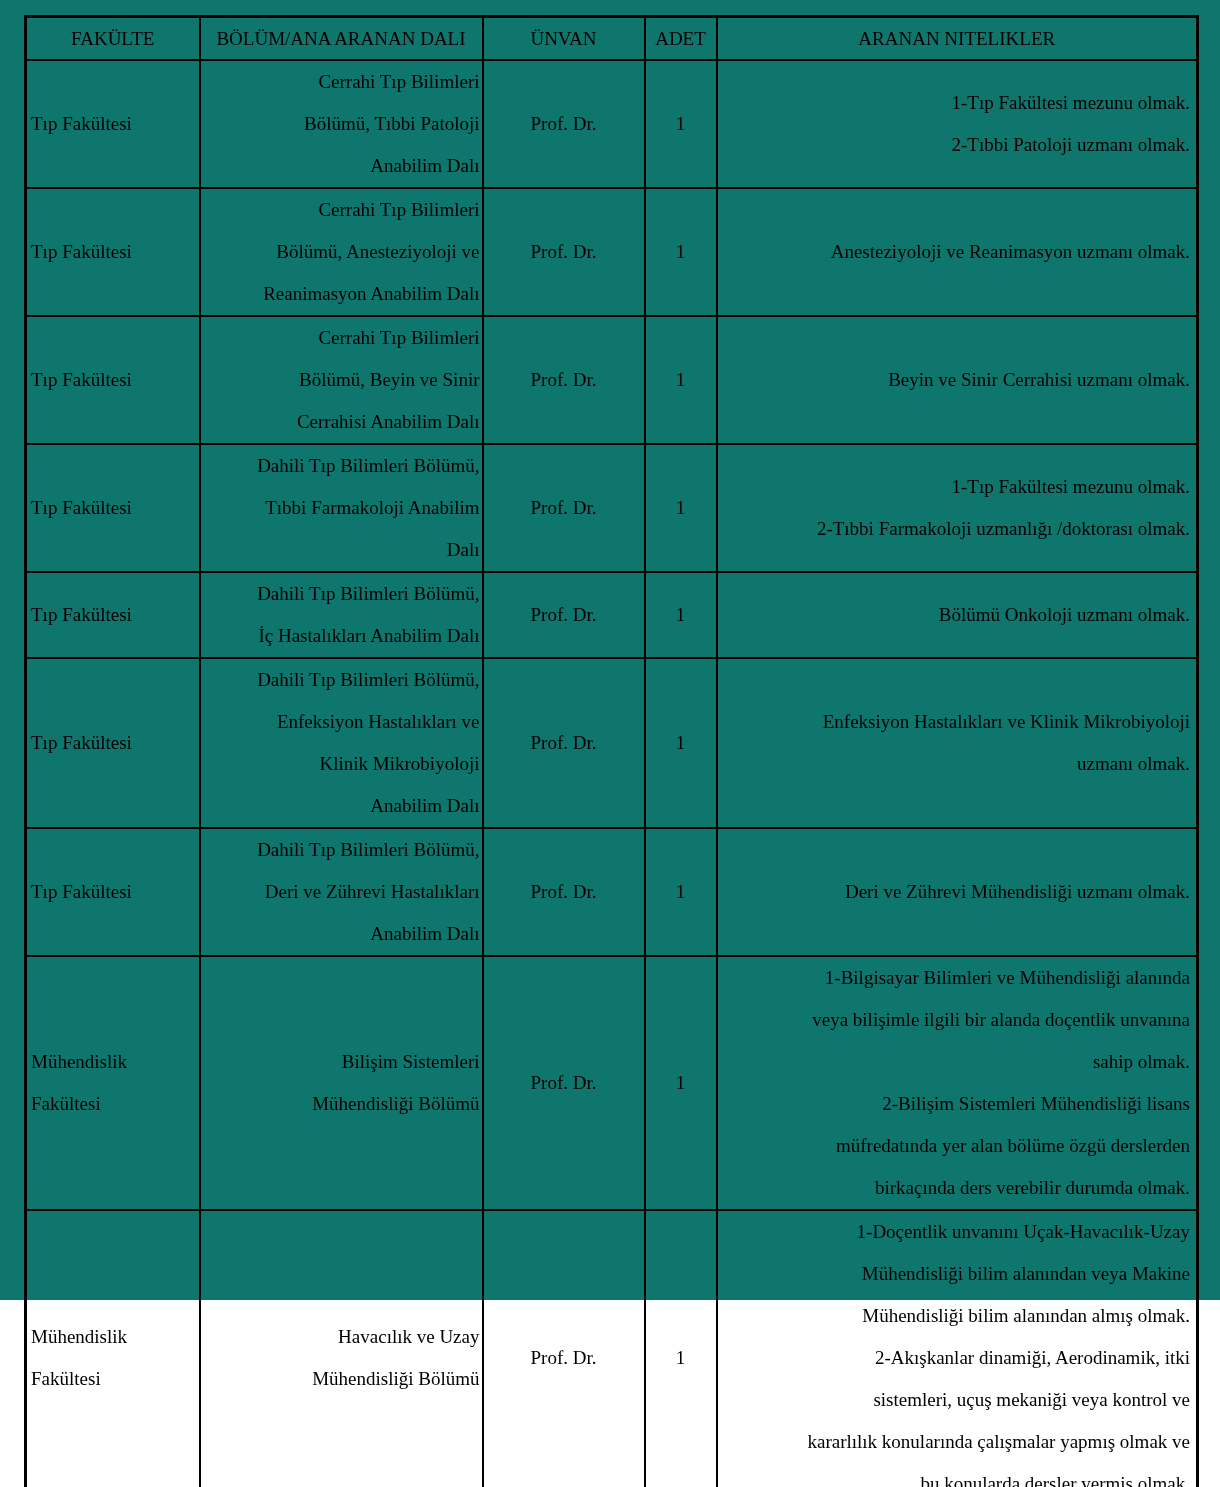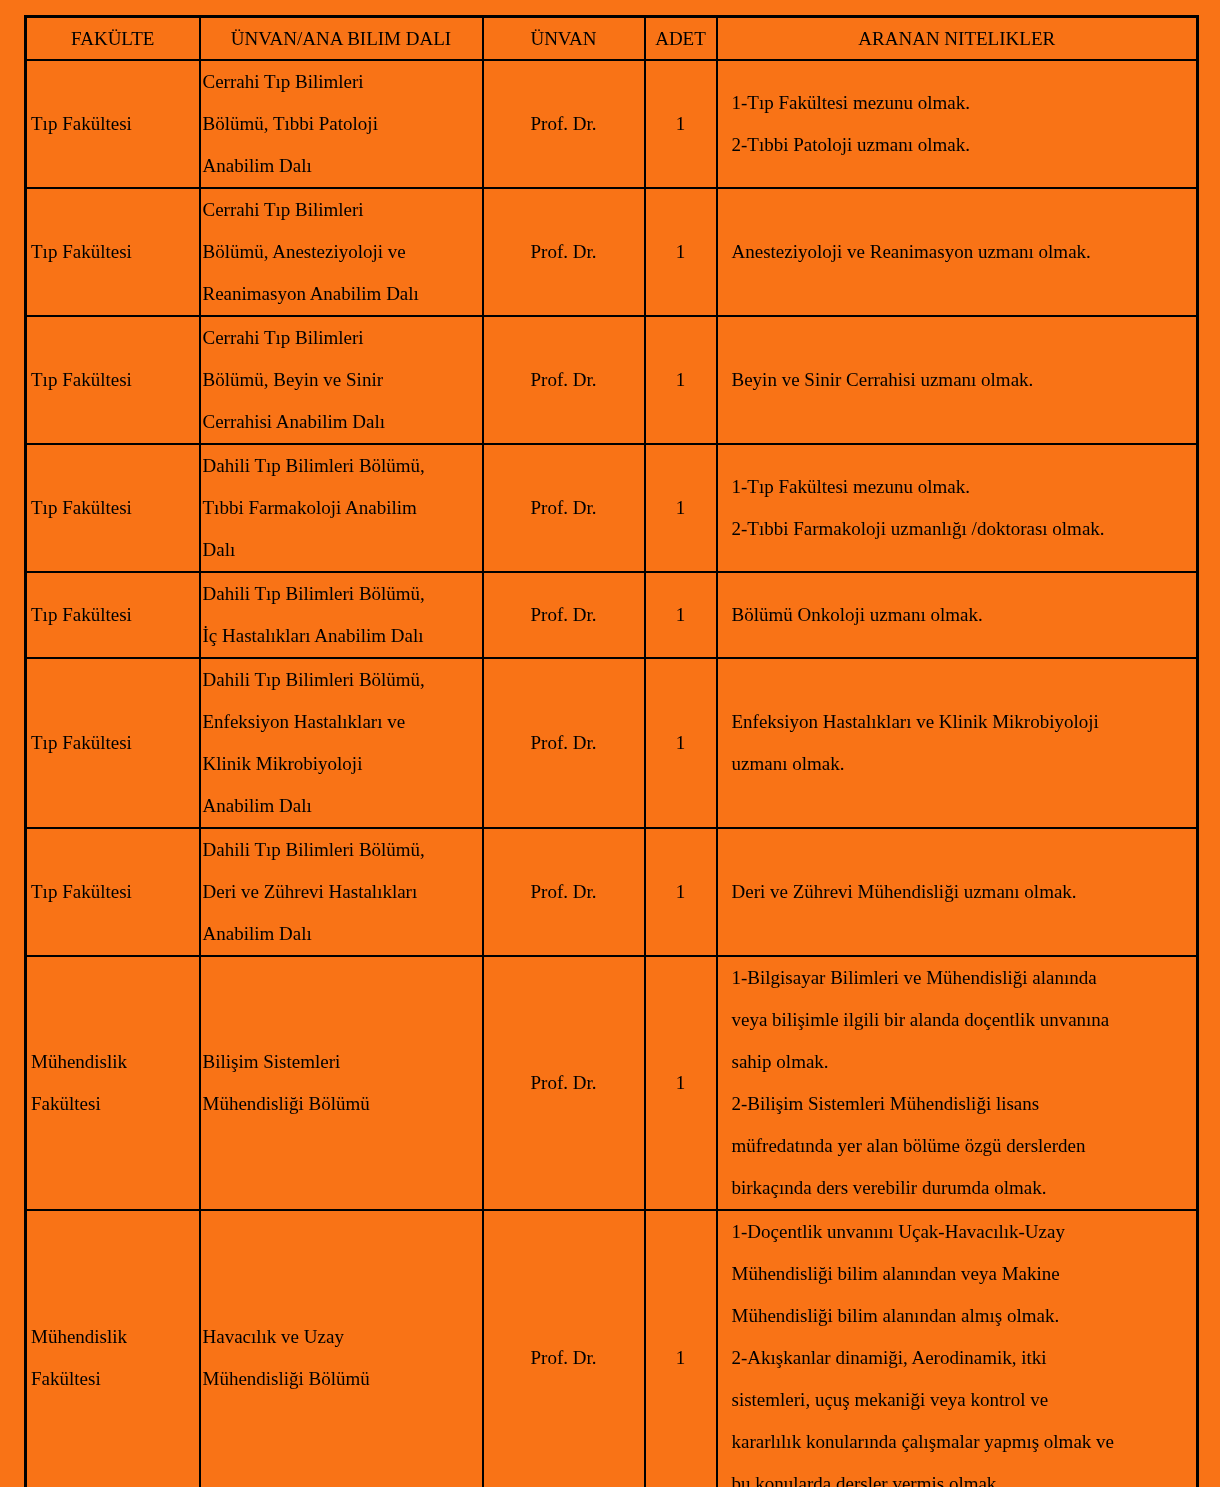--- a/index.html
+++ b/index.html
@@ -6,22 +6,22 @@
     margin: 0;
     padding: 0;
     background: #ffffff;
     width: 1220px;
     height: 1487px;
     font-family: "Liberation Serif", "DejaVu Serif", serif;
     color: #000000;
   }
   .page {
     width: 1220px;
-    height: 1487px;
-    background: #f97316;
+    height: 1300px;
+    background: #0f766e;
     box-sizing: border-box;
     padding: 15px 0 0 24px;
   }
   table.postings {
     border-collapse: collapse;
     table-layout: fixed;
     width: 1172px;
     border: 3px solid #000000;
   }
   table.postings th,
@@ -37,41 +37,41 @@
     font-weight: normal;
     text-align: center;
     padding: 0 2px;
     white-space: nowrap;
   }
   table.postings td {
     line-height: 42px;
     white-space: pre-line;
   }
   td.c-fakulte { text-align: left; padding: 0 4px; }
-  td.c-bolum   { text-align: left; padding: 0 2px; }
+  td.c-bolum   { text-align: right; padding: 0 2px; }
   td.c-unvan   { text-align: center; padding: 12px 2px; }
   td.c-adet    { text-align: center; padding: 0 2px; }
-  td.c-nitelik { text-align: left;   padding: 0 6px 0 14px; }
+  td.c-nitelik { text-align: right;   padding: 0 6px 0 14px; }
 </style>
 </head>
 <body>
 
 <div class="page">
   <table class="postings">
     <colgroup>
       <col style="width:174px">
       <col style="width:283px">
       <col style="width:162px">
       <col style="width:72px">
       <col style="width:481px">
     </colgroup>
     <thead>
       <tr>
         <th>FAKÜLTE</th>
-        <th>ÜNVAN/ANA BILIM DALI</th>
+        <th>BÖLÜM/ANA ARANAN DALI</th>
         <th>ÜNVAN</th>
         <th>ADET</th>
         <th>ARANAN NITELIKLER</th>
       </tr>
     </thead>
     <tbody>
   <tr>
     <td class="c-fakulte">Tıp Fakültesi</td>
     <td class="c-bolum">Cerrahi Tıp Bilimleri
 Bölümü, Tıbbi Patoloji

